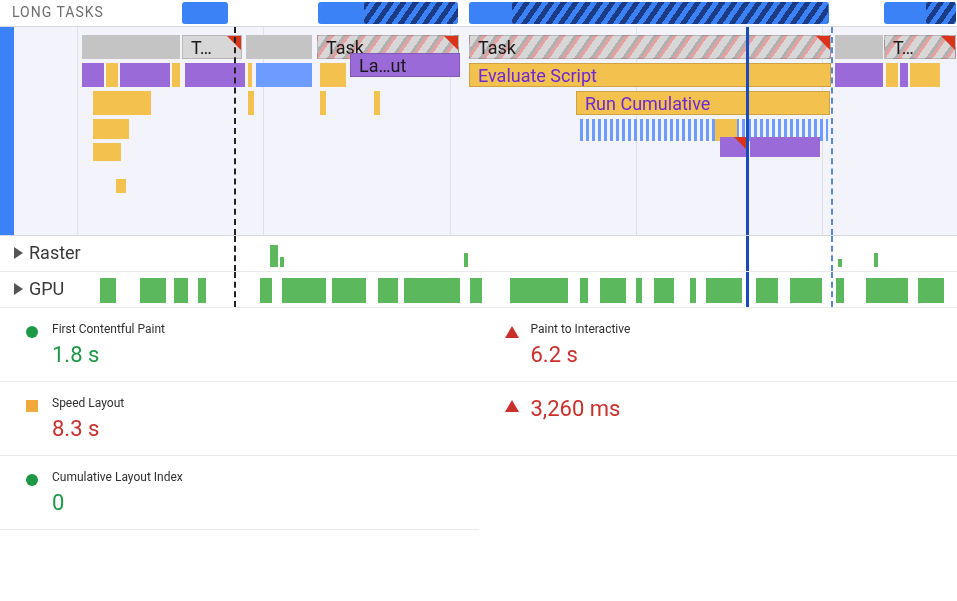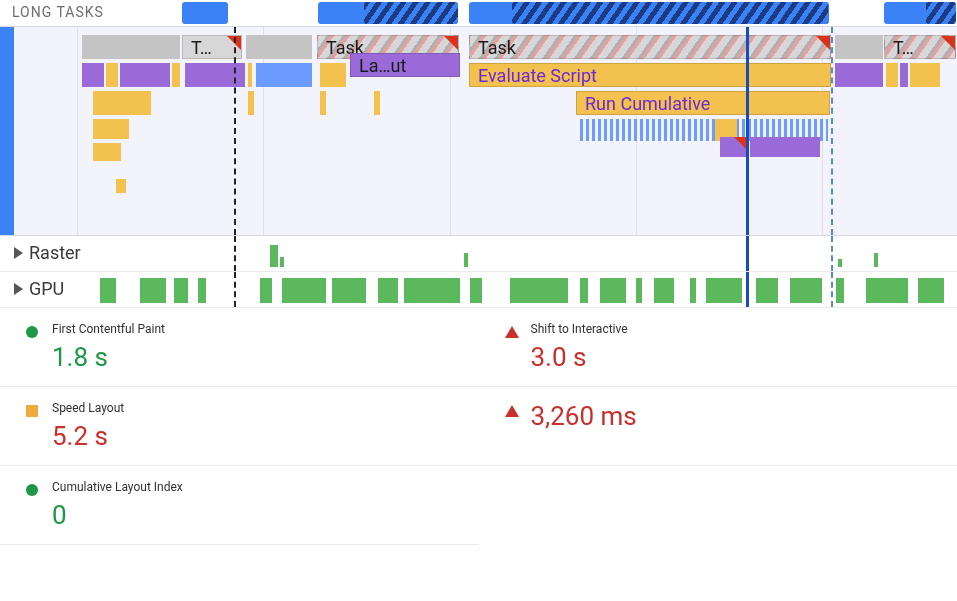--- a/index.html
+++ b/index.html
@@ -136,21 +136,21 @@
   .metric .shape {
     position:absolute; left:26px; top:18px; width:12px; height:12px;
   }
   .shape.circle { border-radius:50%; background:#1d9845; }
   .shape.square { background:#f0a93a; }
   .shape.triangle {
     width:0;height:0;background:none;
     border-left:7px solid transparent;border-right:7px solid transparent;border-bottom:12px solid #c9302c;
   }
   .metric-label { font-size:12px; color:#303030; margin-bottom:6px; }
-  .metric-value { font-size:26px; font-weight:400; }
+  .metric-value { font-size:22px; font-weight:400; }
   .metric-value.good { color:#1d9845; }
   .metric-value.bad  { color:#c9302c; }
 </style>
 </head>
 <body>
 
 <div class="long-tasks-row">
   <span class="long-tasks-label">LONG TASKS</span>
   <div class="lt-bar" style="left:182px;width:46px"></div>
   <div class="lt-bar" style="left:318px;width:140px"></div>
@@ -262,27 +262,27 @@
 </div>
 
 <div class="metrics">
   <div class="metric">
     <div class="shape circle"></div>
     <span class="metric-label">First Contentful Paint</span>
     <span class="metric-value good">1.8 s</span>
   </div>
   <div class="metric">
     <div class="shape triangle"></div>
-    <span class="metric-label">Shift to Interactive</span>
-    <span class="metric-value bad">3.0 s</span>
+    <span class="metric-label">Paint to Interactive</span>
+    <span class="metric-value bad">6.2 s</span>
   </div>
   <div class="metric">
     <div class="shape square"></div>
     <span class="metric-label">Speed Layout</span>
-    <span class="metric-value bad">5.2 s</span>
+    <span class="metric-value bad">8.3 s</span>
   </div>
   <div class="metric">
     <div class="shape triangle"></div>
     <span class="metric-value bad">3,260 ms</span>
   </div>
   <div class="metric">
     <div class="shape circle"></div>
     <span class="metric-label">Cumulative Layout Index</span>
     <span class="metric-value good">0</span>
   </div>

